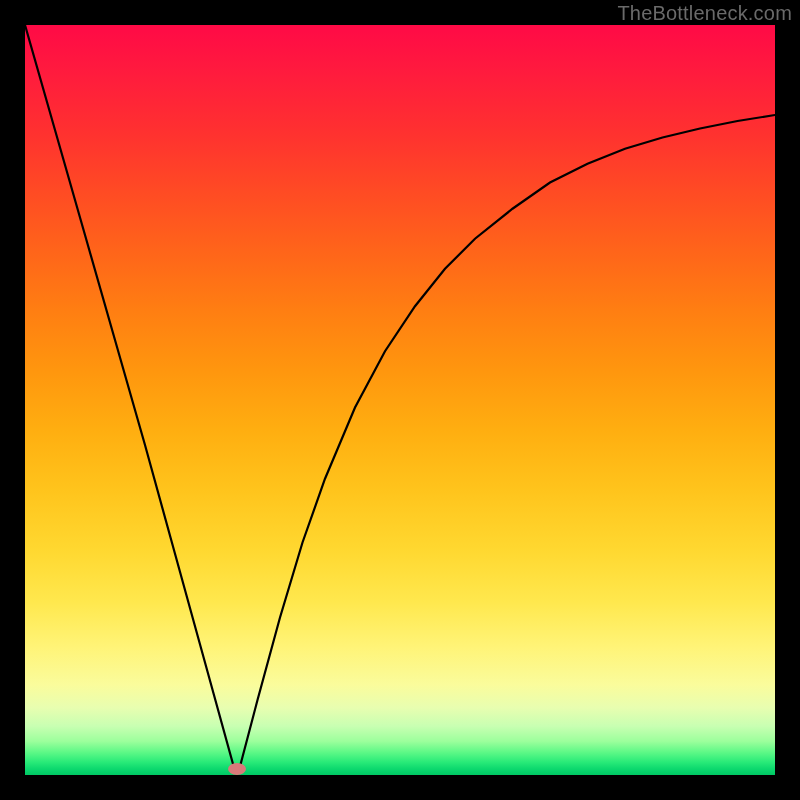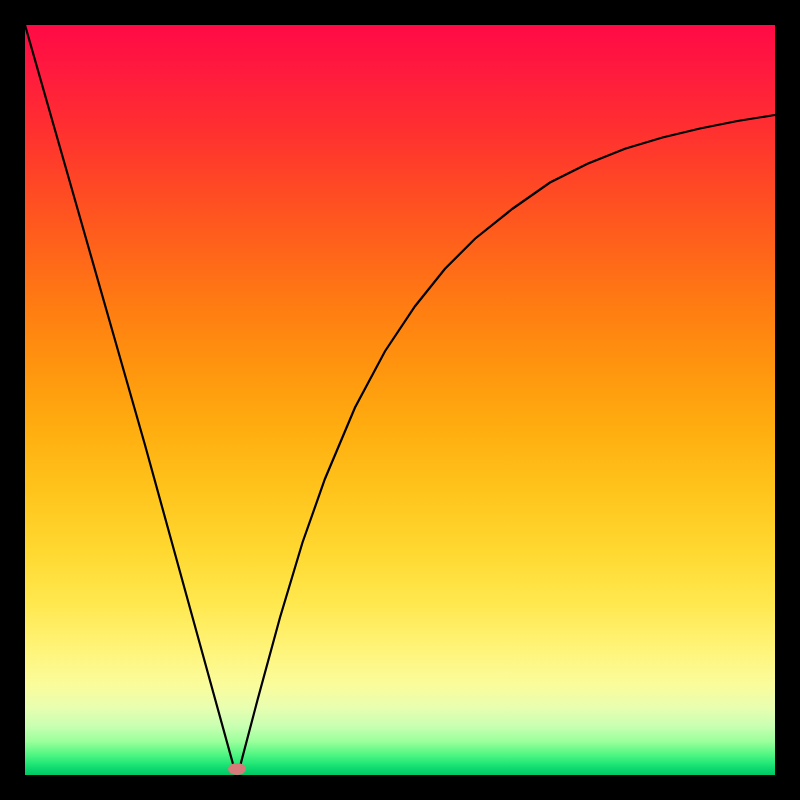--- a/index.html
+++ b/index.html
@@ -73,20 +73,21 @@
     height: 12px;
     background: #d97a7a;
     border-radius: 50%;
     transform: translate(-50%, -50%);
   }
 </style>
 </head>
 <body>
 
 <div class="frame">
+  <div class="attribution">TheBottleneck.com</div>
   <div class="plot-area">
     <div class="gradient"></div>
     <svg class="curve" viewBox="0 0 750 750" preserveAspectRatio="none">
       <path id="left-branch" fill="none" stroke="#000" stroke-width="2.2" stroke-linecap="round" d="M0.00 0.00 L30.00 105.00 L60.00 210.00 L90.00 315.00 L120.00 420.00 L150.00 528.75 L180.00 637.50 L210.00 746.25"></path>
       <path id="right-branch" fill="none" stroke="#000" stroke-width="2.2" stroke-linecap="round" d="M213.75 746.25 L232.50 675.00 L255.00 592.50 L277.50 517.50 L300.00 453.75 L330.00 382.50 L360.00 326.25 L390.00 281.25 L420.00 243.75 L450.00 213.75 L487.50 183.75 L525.00 157.50 L562.50 138.75 L600.00 123.75 L637.50 112.50 L675.00 103.50 L712.50 96.00 L750.00 90.00"></path>
     </svg>
     <div class="marker" id="marker" style="left: 211.5px; top: 744px;"></div>
   </div>
 </div>
 

